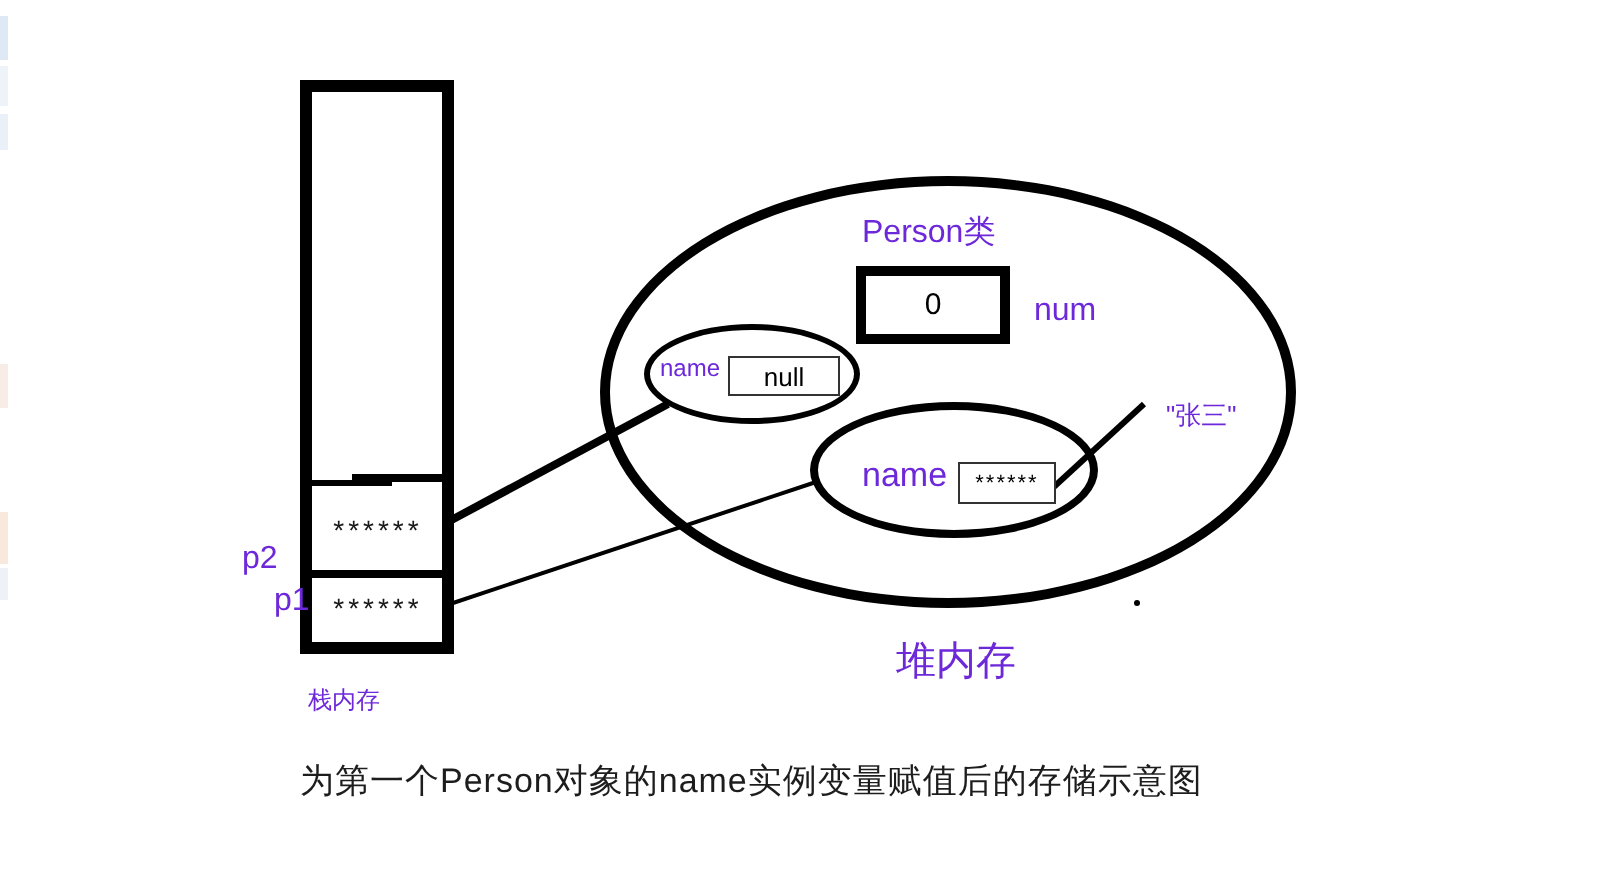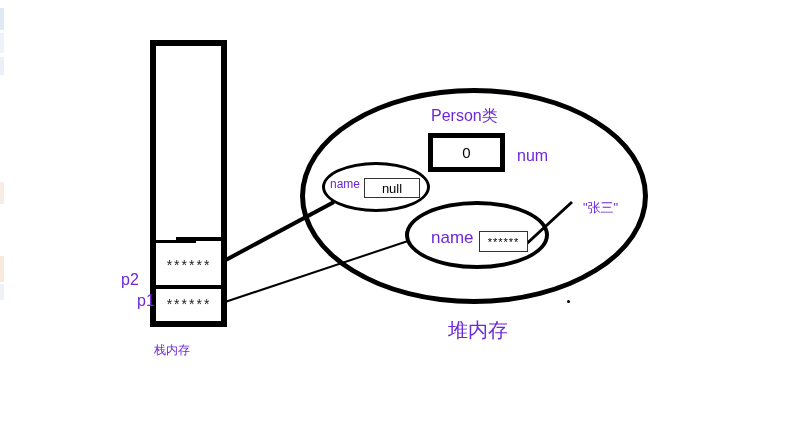--- a/index.html
+++ b/index.html
@@ -109,15 +109,16 @@
   <div class="abs field-box" style="left:479px;top:231px;width:49px;height:21px;">
     <span style="font-size:11px;letter-spacing:1px;">******</span>
   </div>
 
   <div class="abs txt" style="left:583px;top:199px;font-size:13px;">"张三"</div>
 
   <div class="abs txt" style="left:448px;top:317px;font-size:20px;">堆内存</div>
 
   <div class="abs dot"></div>
 
+  <div class="abs caption">为第一个Person对象的name实例变量赋值后的存储示意图</div>
 
 
 </div>
 
 </body></html>

